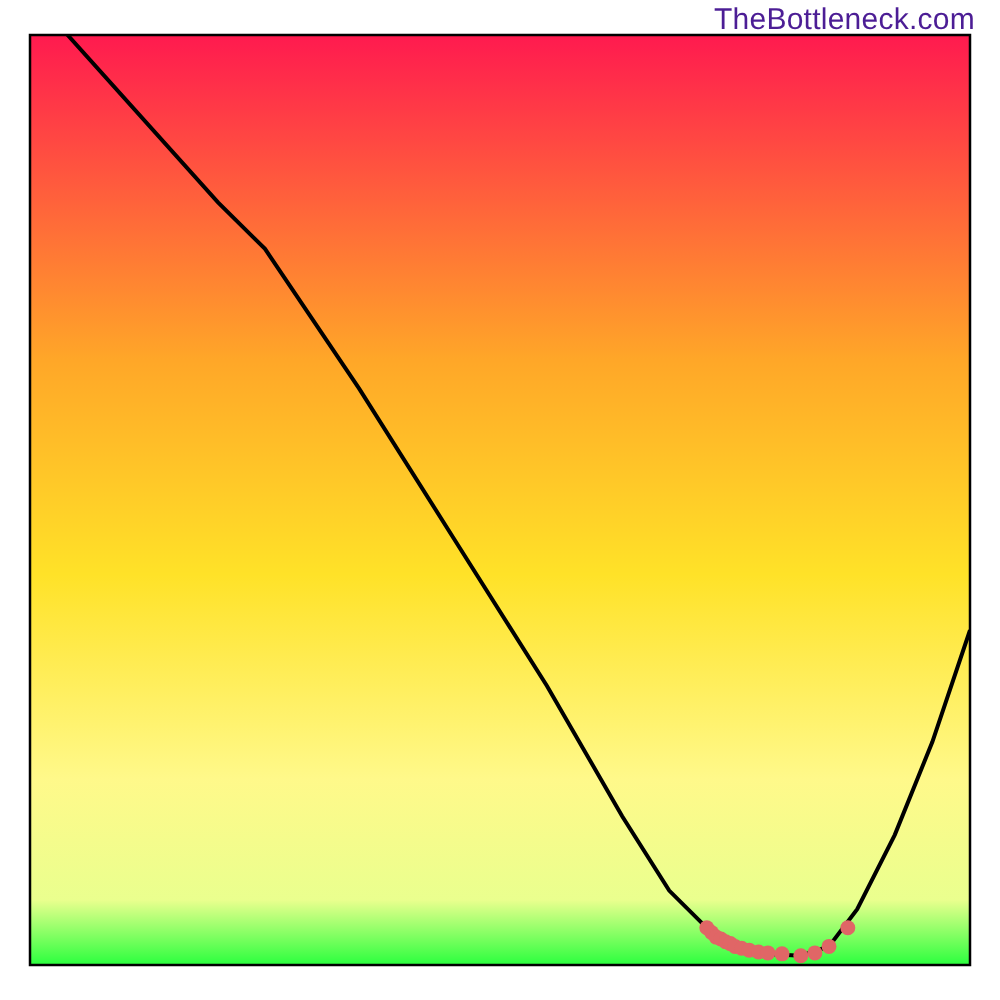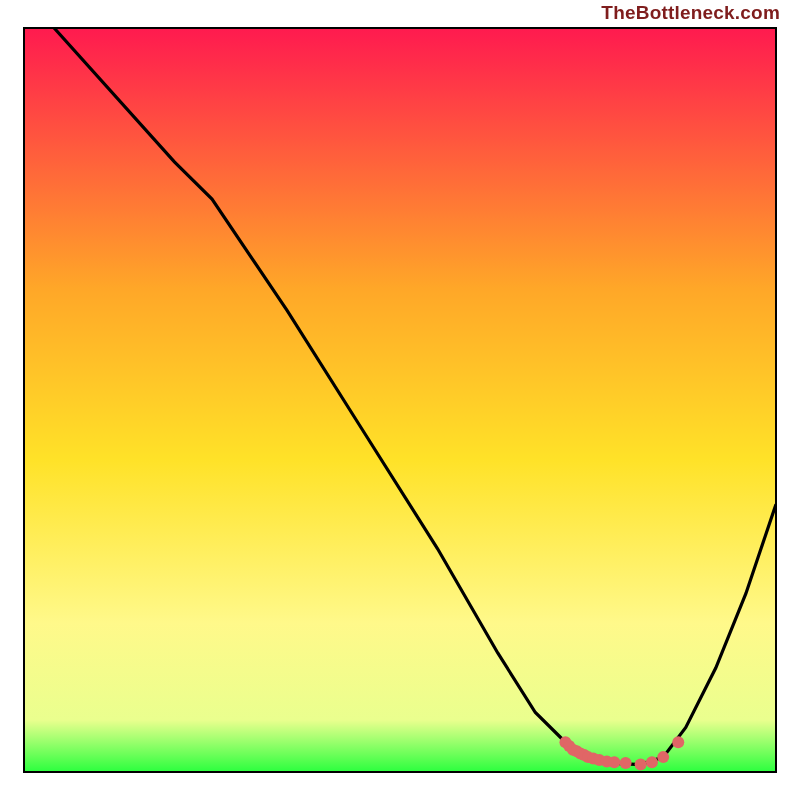--- a/index.html
+++ b/index.html
@@ -13,23 +13,23 @@
   }
   .chart-wrap {
     position: relative;
     width: 800px;
     height: 800px;
   }
   .attribution {
     position: absolute;
     top: 2px;
     right: 20px;
-    font-size: 19px;
-    font-weight: bold;
-    color: #7f1d1d;
+    font-size: 24px;
+    font-weight: normal;
+    color: #4c1d95;
     font-family: Arial, Helvetica, sans-serif;
     letter-spacing: 0.2px;
   }
   svg {
     display: block;
   }
 </style>
 </head>
 <body>
 

